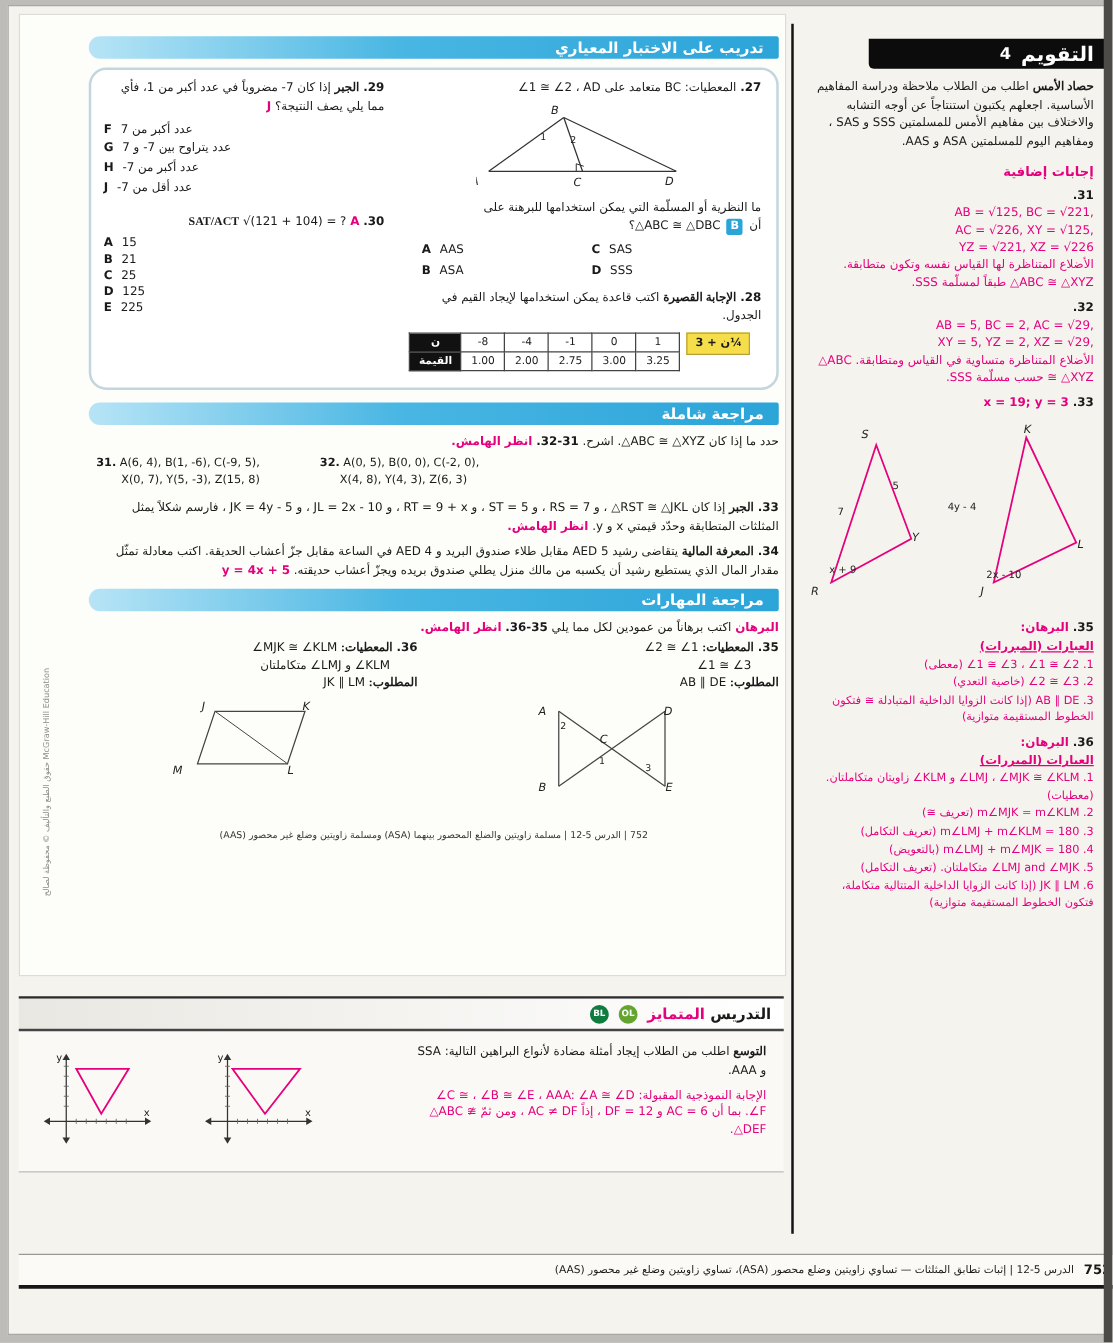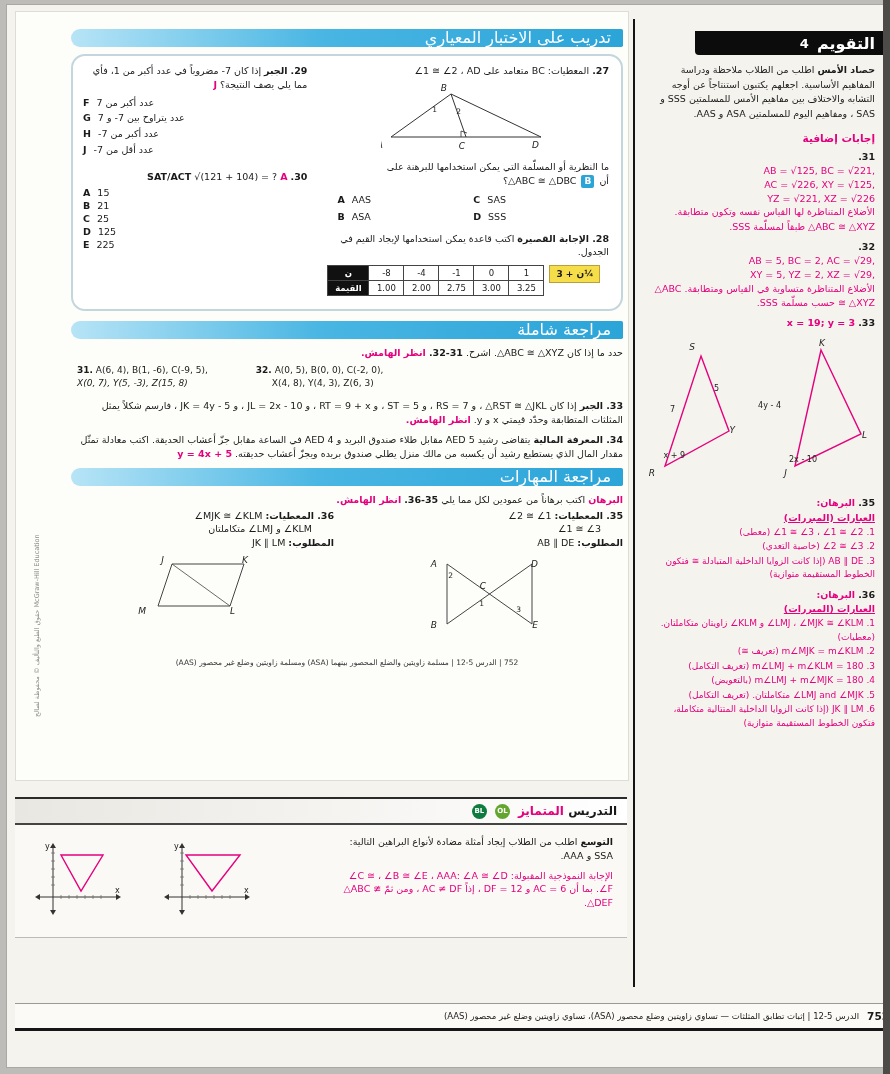--- a/index.html
+++ b/index.html
@@ -8,26 +8,26 @@
   .paper{position:absolute;left:6px;top:4px;width:878px;height:1062px;background:#f4f3ee;border:1px solid #a9a8a3;}
   .edge-strip{position:absolute;right:0;top:0;width:7px;height:100%;background:#4c4b47;}
   .mainpage{position:absolute;left:8px;top:6px;width:612px;height:768px;background:#fdfdfa;border:1px solid #dedcd6;}
   .maincol{position:absolute;left:64px;top:24px;width:552px;}
   .copyright-v{position:absolute;left:26px;top:712px;width:190px;transform:rotate(-90deg);transform-origin:top left;
     font-size:6.5px;color:#8d8c88;white-space:nowrap;}
   .divider{position:absolute;left:626px;top:14px;width:2px;height:968px;background:#141414;}
 
   
   .sec-bar{height:18px;line-height:18px;margin:0 0 7px 0;direction:rtl;text-align:right;padding:0 12px 0 0;
-    color:#fff;font-weight:normal;font-size:16px;border-radius:10px 2px 2px 10px;
+    color:#fff;font-weight:bold;font-size:12px;border-radius:10px 2px 2px 10px;
     background:linear-gradient(to left,#2ba4d8 0%,#49b6e3 55%,#b7e4f6 100%);}
 
   .t{font-size:9.5px;line-height:1.45;direction:rtl;text-align:right;}
   .num{font-weight:bold;}
-  .lead{font-weight:bold;}
+  .lead{font-weight:bold;font-family:Liberation Serif, serif;}
   .pink{color:#e5007d;}
   .pinkb{color:#e5007d;font-weight:bold;}
   .blue-mark{display:inline-block;background:#2ba4d8;color:#fff;font-weight:bold;font-size:9px;
     padding:0 3px;border-radius:2px;margin:0 2px;}
 
   
   .tpbox{border:2px solid #c3d6de;border-radius:14px;padding:8px 12px 6px 10px;margin-bottom:10px;min-height:224px;background:#fff;}
   .cols{display:flex;direction:rtl;gap:16px;}
   .colR{width:56%;}
   .colL{width:44%;}
@@ -251,21 +251,21 @@
       <div class="t">
         <span>حدد ما إذا كان ⁦△ABC ≅ △XYZ⁩. اشرح.</span>
         <span class="num">31-32.</span>
         <span class="pinkb">انظر الهامش.</span>
       </div>
 
       <div class="rev-row">
         <div class="coords">
           <span class="num">31.</span>
           <span dir="ltr">A(6, 4), B(1, -6), C(-9, 5),</span><br>
-          <span dir="ltr" style="margin-left:0;font-style:italic;">X(0, 7), Y(5, -3), Z(15, 8)</span>
+          <span dir="ltr" style="margin-left:20px;">X(0, 7), Y(5, -3), Z(15, 8)</span>
         </div>
         <div class="coords">
           <span class="num">32.</span>
           <span dir="ltr">A(0, 5), B(0, 0), C(-2, 0),</span><br>
           <span dir="ltr" style="margin-left:16px;">X(4, 8), Y(4, 3), Z(6, 3)</span>
         </div>
       </div>
 
       <div class="t item">
         <span class="num">33.</span>

